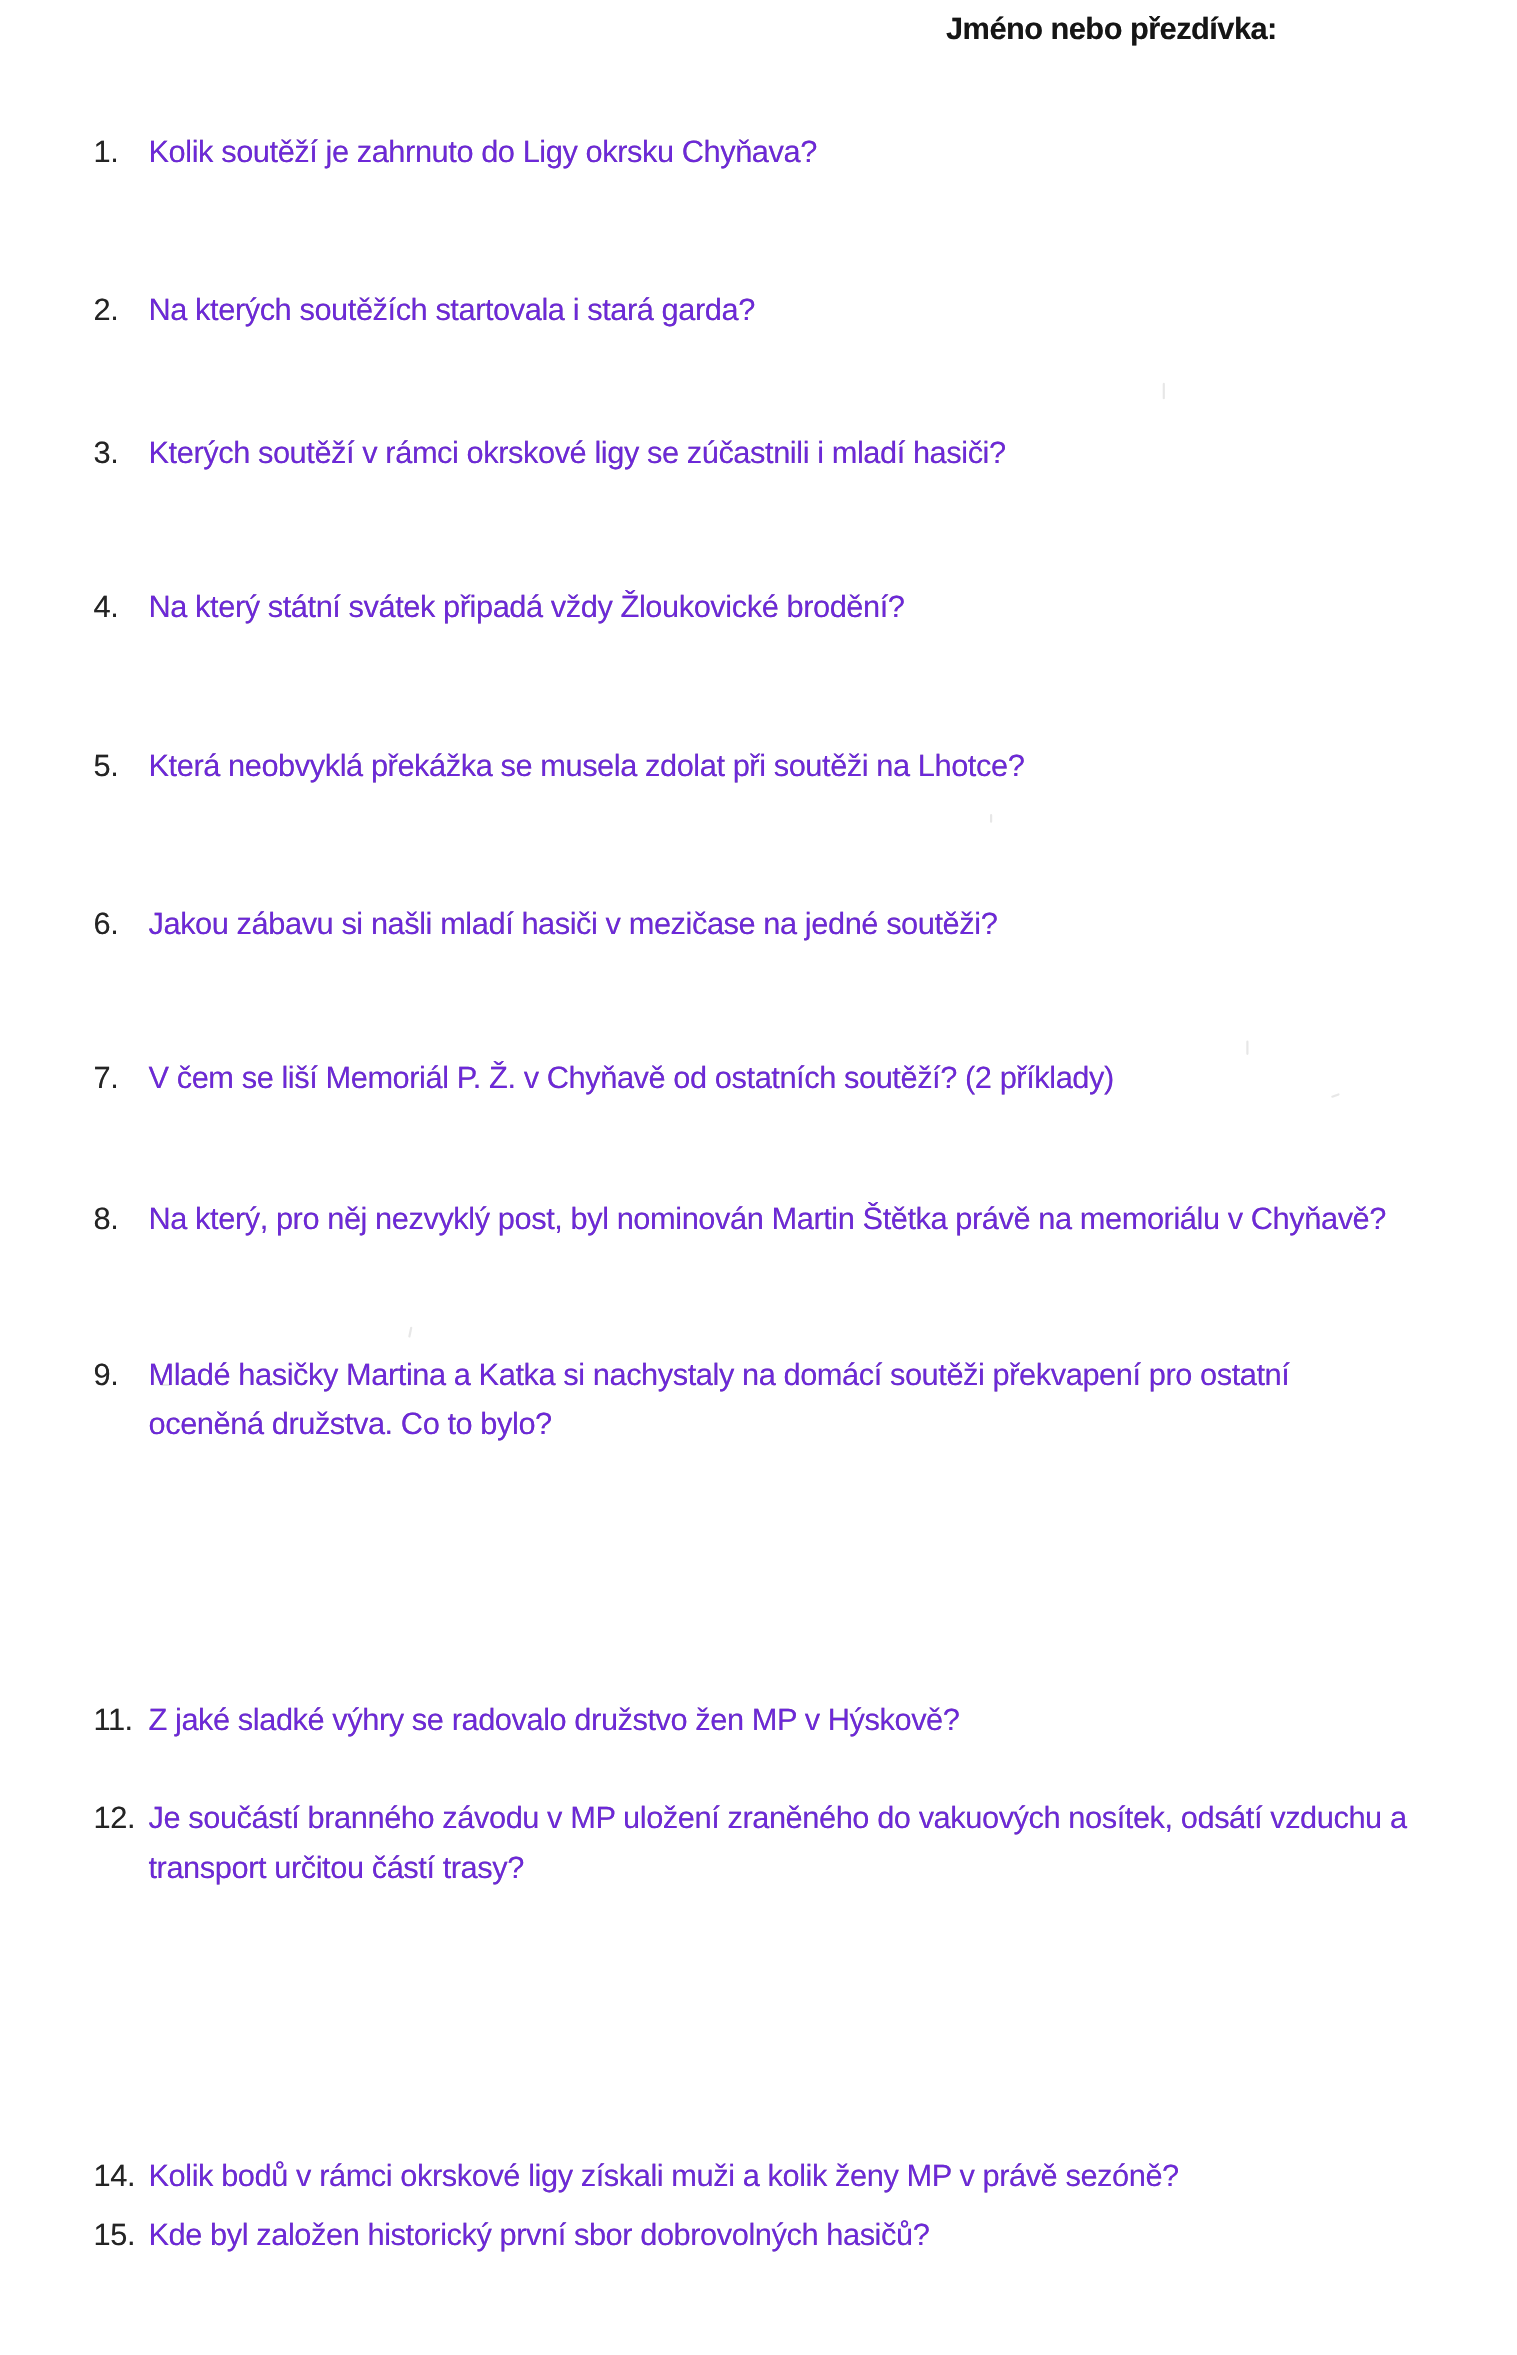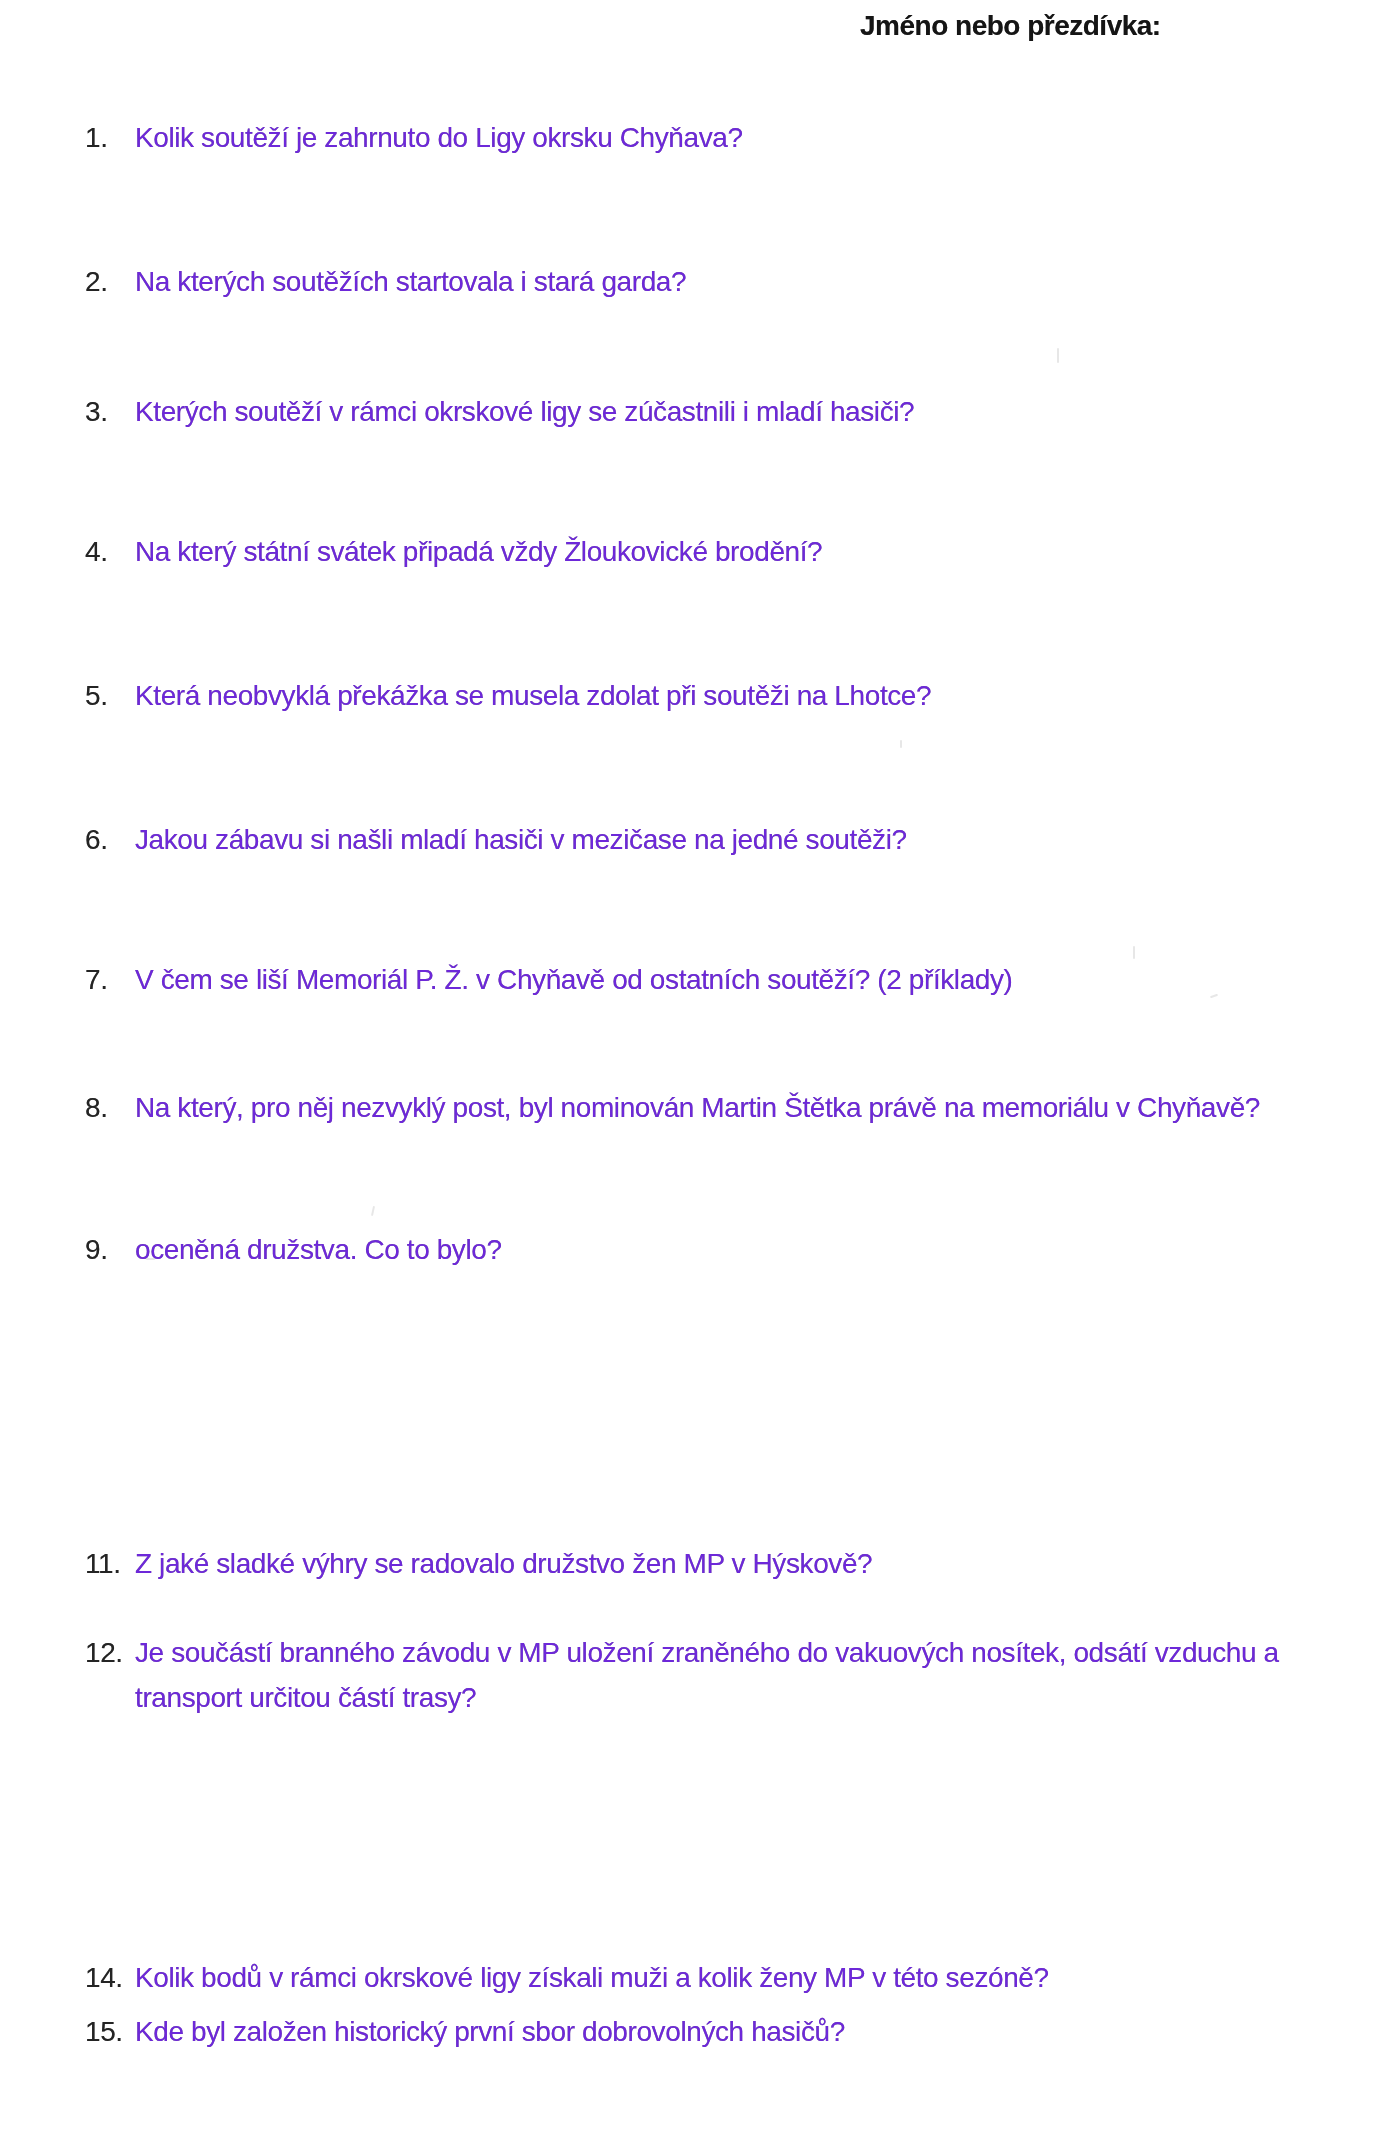--- a/index.html
+++ b/index.html
@@ -119,20 +119,21 @@
   <div class="question" style="top:1085px">
     <span class="num">8.</span>
     <div class="qtext">
         <div class="qline">Na který, pro něj nezvyklý post, byl nominován Martin Štětka právě na memoriálu v Chyňavě?</div>
       </div>
   </div>
 
   <div class="question" style="top:1227px">
     <span class="num">9.</span>
     <div class="qtext">
+      <div class="qline">Mladé hasičky Martina a Katka si nachystaly na domácí soutěži překvapení pro ostatní</div>
       <div class="qline">oceněná družstva. Co to bylo?</div>
     </div>
   </div>
 
 
   <div class="question" style="top:1541px">
     <span class="num">11.</span>
     <div class="qtext">
         <div class="qline">Z jaké sladké výhry se radovalo družstvo žen MP v Hýskově?</div>
       </div>
@@ -143,21 +144,21 @@
     <div class="qtext">
       <div class="qline">Je součástí branného závodu v MP uložení zraněného do vakuových nosítek, odsátí vzduchu a</div>
       <div class="qline">transport určitou částí trasy?</div>
     </div>
   </div>
 
 
   <div class="question" style="top:1955px">
     <span class="num">14.</span>
     <div class="qtext">
-        <div class="qline">Kolik bodů v rámci okrskové ligy získali muži a kolik ženy MP v této sezóně?</div>
+        <div class="qline">Kolik bodů v rámci okrskové ligy získali muži a kolik ženy MP v právě sezóně?</div>
       </div>
   </div>
 
   <div class="question" style="top:2009px">
     <span class="num">15.</span>
     <div class="qtext">
         <div class="qline">Kde byl založen historický první sbor dobrovolných hasičů?</div>
       </div>
   </div>
 

